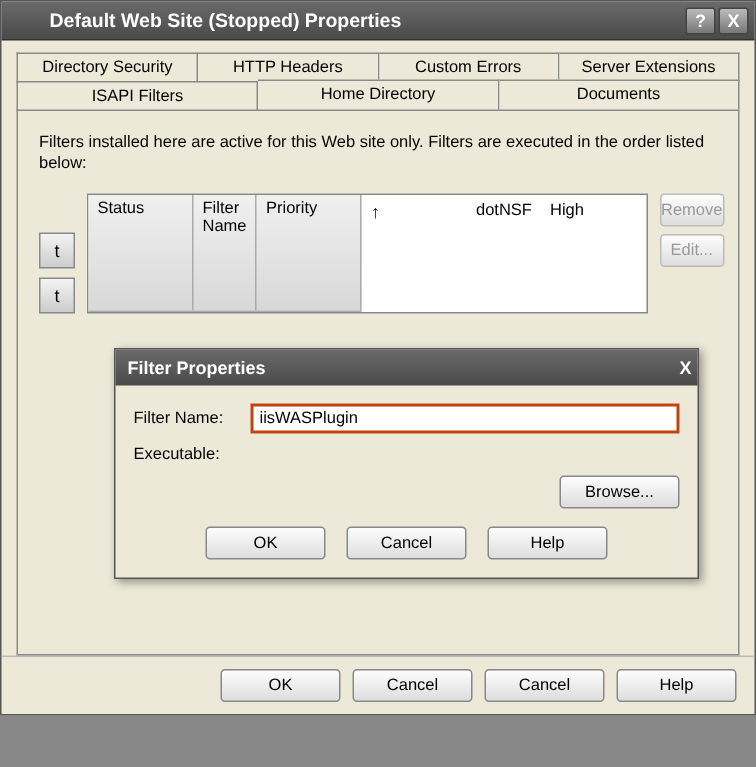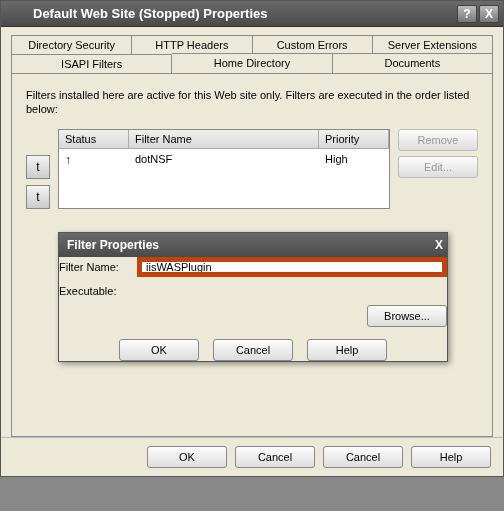--- a/index.html
+++ b/index.html
@@ -86,21 +86,21 @@
     background:linear-gradient(#f4f4f4,#ccc);
     border:1px solid #888;
     display:flex;align-items:center;justify-content:center;
     font-size:12px;
   }
   .list {
     flex:1;
     border:1px solid #888;
     background:#fff;
     height:80px;
-    display:flex;flex-direction:column;
+    display:flex;flex-direction:row;
   }
   .list-header{
     display:flex;
     background:linear-gradient(#f0f0f0,#d8d8d8);
     border-bottom:1px solid #aaa;
   }
   .list-header div{
     padding:3px 6px;
     border-right:1px solid #aaa;
     font-size:11px;
@@ -126,38 +126,38 @@
     display:flex;
     justify-content:flex-end;
     gap:8px;
     padding:8px 12px;
     border-top:1px solid #bbb;
   }
   .bottom-btns .btn{width:80px;}
   
   .dialog{
     position:absolute;
-    left:58px; top:232px;
+    left:76px; top:232px;
     width:390px;
     background:#ece9d8;
     border:1px solid #555;
     box-shadow:2px 2px 6px rgba(0,0,0,0.4);
   }
   .dialog .dlg-title{
     height:24px;
     background:linear-gradient(#6a6a6a,#4a4a4a);
     color:#fff;font-weight:bold;font-size:12px;
     display:flex;align-items:center;padding:0 4px 0 8px;
   }
   .dlg-title .t{flex:1;}
-  .dlg-body{padding:0;}
+  .dlg-body{padding:12px;}
   .field-row{display:flex;align-items:center;margin-bottom:8px;gap:6px;}
   .field-row label{width:72px;}
   .field-row input{
-    flex:1;height:20px;border:5px solid #c2410c;background:#fff;
+    flex:1;height:20px;border:2px solid #c2410c;background:#fff;
     padding:0 4px;font-size:11px;font-family:inherit;
   }
   .browse-row{display:flex;justify-content:flex-end;margin-bottom:12px;}
   .dlg-btns{display:flex;justify-content:center;gap:14px;}
   .dlg-btns .btn{width:80px;}
 </style>
 </head>
 <body>
 
 <div class="window">

